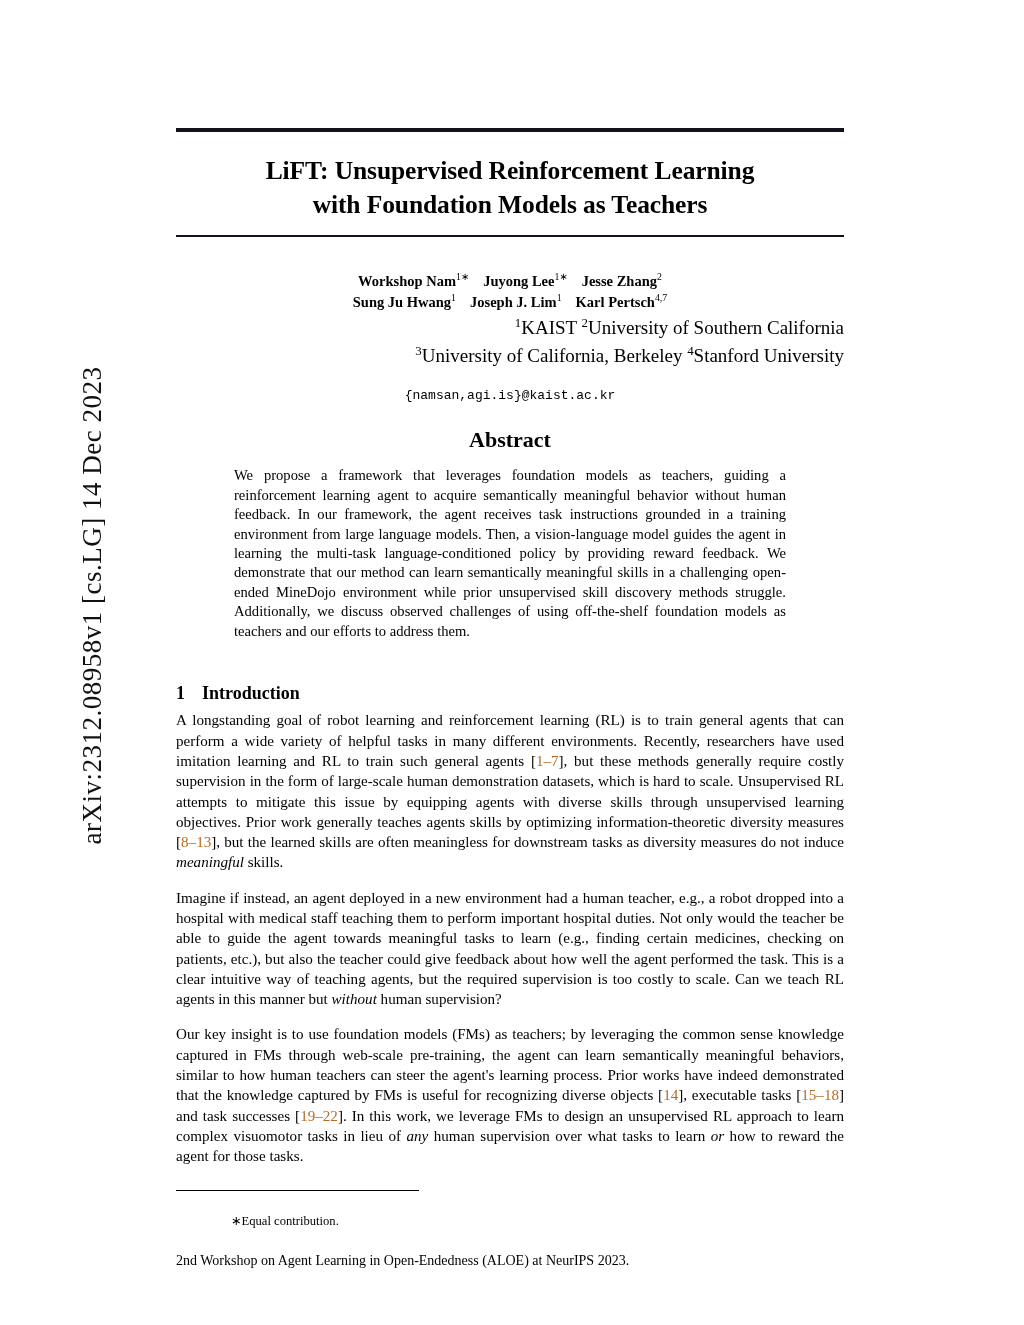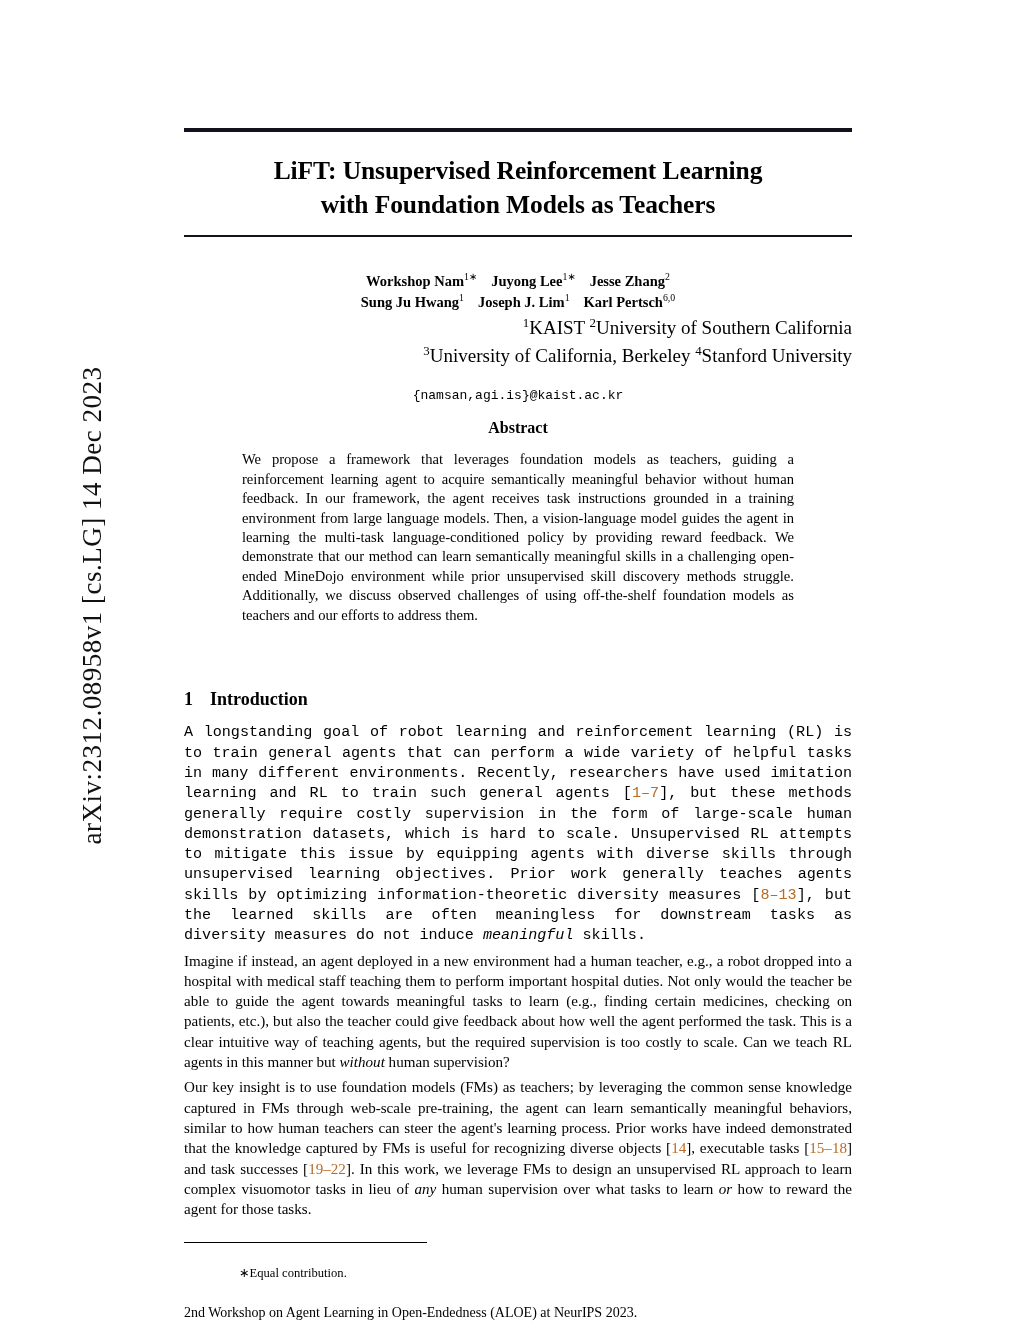--- a/index.html
+++ b/index.html
@@ -28,21 +28,21 @@
     font-family: "Liberation Serif", serif;
     font-size: 27px;
     letter-spacing: 0.5px;
     color: #111111;
     white-space: nowrap;
   }
 
   
   .page {
     position: absolute;
-    left: 184px;
+    left: 176px;
     top: 0;
     width: 668px;
     height: 1164px;
   }
 
   .rule-thick {
     height: 4px;
     background: #12121c;
     margin-top: 128px;
   }
@@ -76,47 +76,47 @@
     line-height: 1.45;
   }
   .email {
     text-align: center;
     font-family: "Liberation Mono", monospace;
     font-size: 13px;
     margin-top: 19px;
   }
 
   .abs-head {
-    margin-top: 16px;
+    margin-top: 24px;
     text-align: center;
-    font-size: 16px;
+    font-size: 22px;
     font-weight: bold;
   }
   .abstract {
     margin: 13px auto 0 auto;
     width: 552px;
     font-size: 14.6px;
     line-height: 1.335;
     text-align: justify;
   }
 
   .sec-head {
-    margin-top: 64px;
+    margin-top: 42px;
     font-size: 18px;
     font-weight: bold;
   }
   .sec-head .num { display: inline-block; width: 26px; }
 
   .body-p {
-    margin-top: 5px;
+    margin-top: 15px;
     font-size: 15.1px;
     line-height: 1.345;
     text-align: justify;
   }
-  .body-p.first { margin-top: 12px; font-family: Liberation Mono, monospace; }
+  .body-p.first { margin-top: 6px; }
 
   .cite { color: #b86a22; }
 
   .foot-rule {
     width: 243px;
     height: 1px;
     background: #000;
     margin-top: 23px;
   }
   .footnote {
@@ -143,21 +143,21 @@
     <span>with Foundation Models as Teachers</span>
   </div>
 
   <div class="rule-thin"></div>
 
   <div class="authors">
     <div>
       <span class="nm">Workshop Nam</span><sup>1∗</sup><span class="sep"></span><span class="nm">Juyong Lee</span><sup>1∗</sup><span class="sep"></span><span class="nm">Jesse Zhang</span><sup>2</sup>
     </div>
     <div>
-      <span class="nm">Sung Ju Hwang</span><sup>1</sup><span class="sep"></span><span class="nm">Joseph J. Lim</span><sup>1</sup><span class="sep"></span><span class="nm">Karl Pertsch</span><sup>6,0</sup>
+      <span class="nm">Sung Ju Hwang</span><sup>1</sup><span class="sep"></span><span class="nm">Joseph J. Lim</span><sup>1</sup><span class="sep"></span><span class="nm">Karl Pertsch</span><sup>4,7</sup>
     </div>
   </div>
 
   <div class="affil">
     <sup>1</sup><span>KAIST </span><sup>2</sup><span>University of Southern California</span>
   </div>
   <div class="affil">
     <sup>3</sup><span>University of California, Berkeley </span><sup>4</sup><span>Stanford University</span>
   </div>
 

